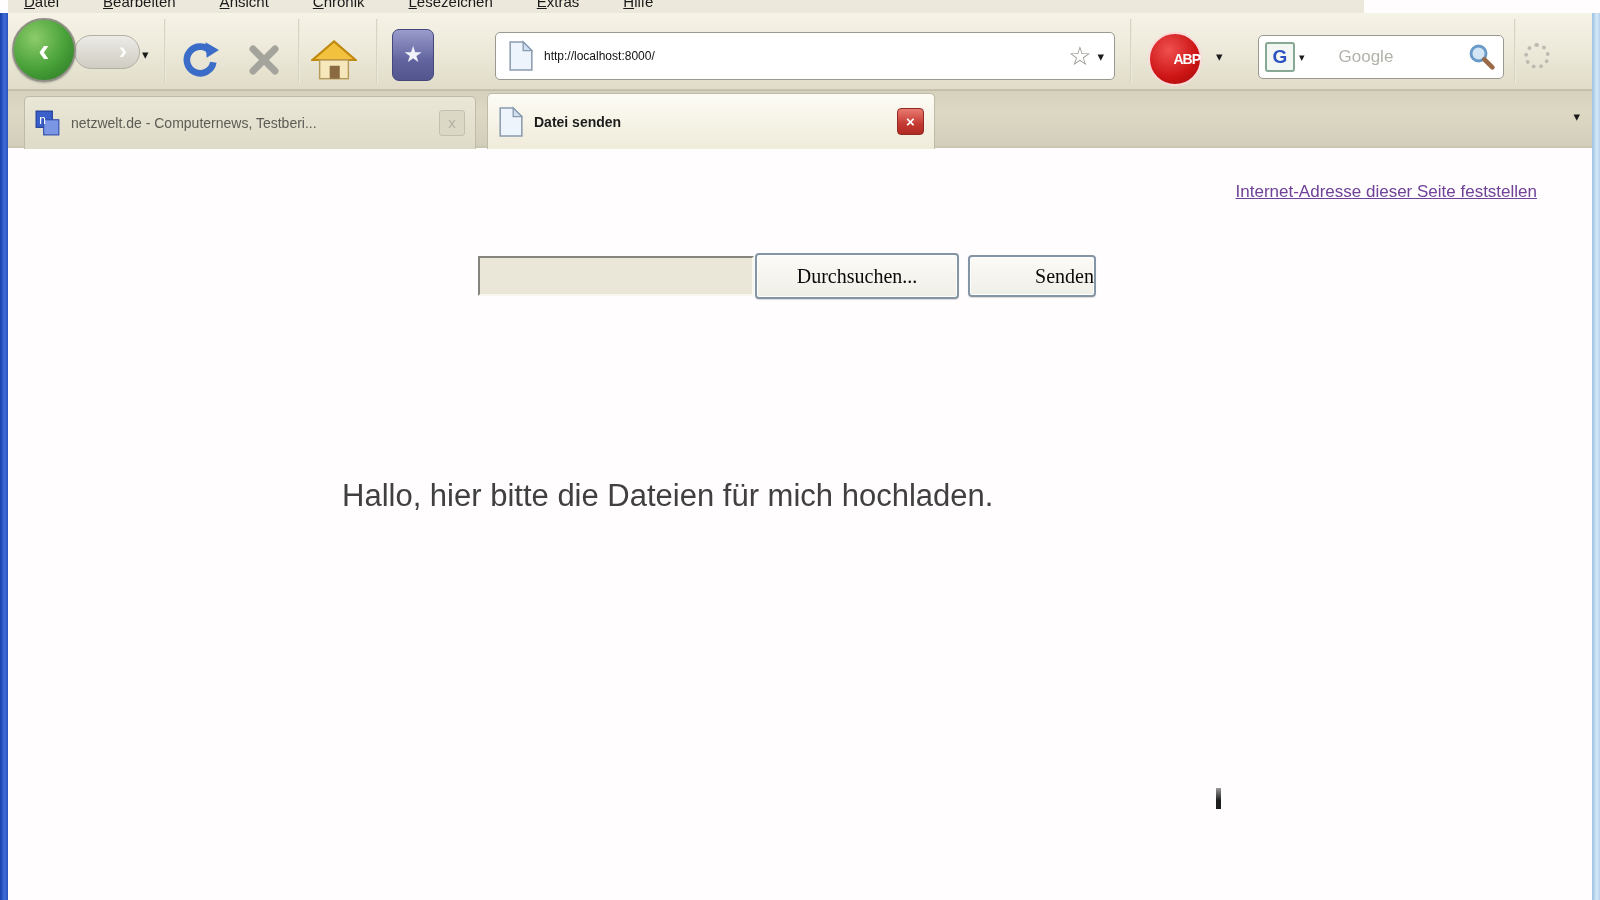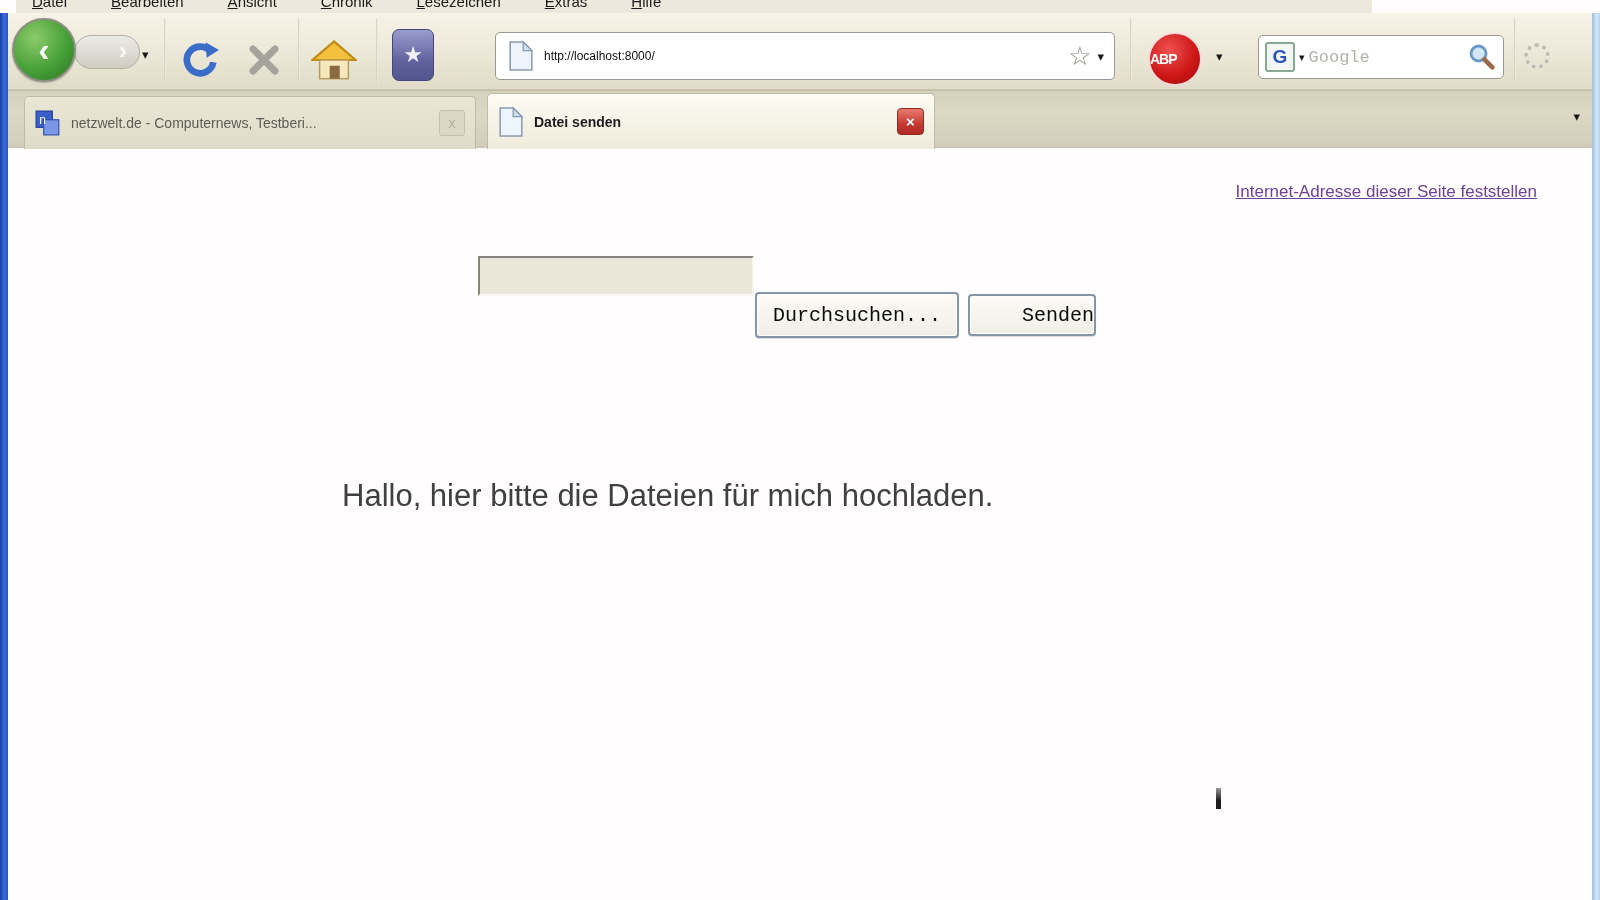--- a/index.html
+++ b/index.html
@@ -1,21 +1,21 @@
 <!DOCTYPE html>
 <html><head>
 <meta charset="utf-8">
 <style>
   * { margin:0; padding:0; box-sizing:border-box; }
   html,body { width:1600px; height:900px; overflow:hidden; background:#fffdfd;
               font-family:"Liberation Sans", sans-serif; }
   .screen { position:relative; width:1600px; height:900px; background:#fffdfd; overflow:hidden; }
 
   
-  .menubar { position:absolute; left:16px; top:0; width:1356px; height:13px;
+  .menubar { position:absolute; left:8px; top:0; width:1356px; height:13px;
              background:#ece9dc; overflow:hidden; }
   .menubar-inner { display:flex; gap:44px; padding-left:16px; margin-top:-7px;
                    font-size:15px; color:#1a1a1a; white-space:nowrap; }
   .menu-item { cursor:default; }
   .menu-item::first-letter { text-decoration:underline; }
 
   
   .win-border-left { position:absolute; left:0; top:13px; bottom:0; width:8px;
                      background:linear-gradient(to right,#163ea8,#3f6cd8 55%,#2a53be); }
   .win-border-right { position:absolute; right:0; top:13px; bottom:0; width:8px;
@@ -54,32 +54,32 @@
             align-items:center; padding:0 8px; }
   .urlbar .doc-icon { flex:0 0 auto; margin:0 10px 0 4px; }
   .url-input { flex:1 1 auto; border:none; outline:none; font-size:12px;
                color:#111; font-family:"Liberation Sans",sans-serif; background:transparent; }
   .url-star { font-size:26px; color:#8e8e86; margin:0 6px; cursor:pointer; line-height:1; }
   .url-caret { margin-right:2px; }
 
   .abp-btn { left:1140px; top:19px; width:54px; height:54px; border-radius:50%;
              background:radial-gradient(circle at 38% 32%,#f05050,#cc1414 60%,#9c0c0c);
              border:2px solid #fbdada; color:#fff; font-size:14px; font-weight:bold;
-             text-align:left; line-height:50px; letter-spacing:-1px; cursor:pointer; }
+             text-align:right; line-height:50px; letter-spacing:-1px; cursor:pointer; }
   .caret-abp { left:1208px; top:36px; }
 
   .searchbox { left:1250px; top:22px; width:246px; height:44px; background:#fff;
                border:1px solid #9a9890; border-radius:5px; display:flex;
                align-items:center; padding:0 6px; }
   .engine-icon { flex:0 0 auto; width:30px; height:30px; border:2px solid #86a894;
                  border-radius:3px; background:#f2f7f4; color:#2a52c0; font-size:19px;
                  font-weight:bold; text-align:center; line-height:26px; cursor:pointer; }
   .caret-search { margin:0 4px; font-size:11px; }
   .search-input { flex:1 1 auto; width:40px; border:none; outline:none; font-size:17px;
-                  color:#a21caf; background:transparent; font-family:Liberation Mono, monospace; }
+                  color:#a21caf; background:transparent; font-family:Liberation Sans, sans-serif;margin-left:30px; }
   .search-input::placeholder { color:#b2b2aa; }
   .search-go { flex:0 0 auto; cursor:pointer; }
 
   .throbber { left:1516px; top:30px; width:26px; height:26px; border-radius:50%;
               border:4px dotted #bcbcb2; }
 
   
   .tabstrip { position:absolute; left:8px; right:8px; top:90px; height:58px;
               background:linear-gradient(#d5d1bd,#dcd8c4 40%,#d2cebb);
               border-top:1px solid #c2beaa; border-bottom:2px solid #cac6b2; }
@@ -109,21 +109,21 @@
                color:#6f4199; text-decoration:underline; cursor:pointer; }
   .file-field { position:absolute; left:470px; top:106px; width:276px; height:40px;
                 background:#eae7d9; border:2px solid;
                 border-color:#85857d #f8f8f0 #f8f8f0 #85857d;
                 font-size:18px; padding:0 6px; outline:none;
                 font-family:"Liberation Sans",sans-serif; }
   .form-btn { position:absolute; background:linear-gradient(#fcfbf7,#efeee7);
               border:2px solid #8496a6; border-radius:4px;
               box-shadow:inset 0 0 0 1px #ffffff, 0 1px 1px rgba(0,0,0,.15);
               font-size:20px; color:#0a0a0a; cursor:pointer;
-              font-family:Liberation Mono, monospace;margin-top:39px; }
+              font-family:Liberation Serif, serif; }
   .browse-btn { left:747px; top:103px; width:204px; height:46px; }
   .send-btn { left:960px; top:105px; width:128px; height:42px;text-align:right; }
   .page-message { position:absolute; left:334px; top:328px; font-size:31px;
                   color:#404040; font-family:Liberation Sans, sans-serif; }
   .cursor-mark { position:absolute; left:1208px; top:638px; width:5px; height:21px;
                  background:linear-gradient(#9a9a9a,#1c1c1c 60%); }
 </style>
 </head>
 <body>
 

